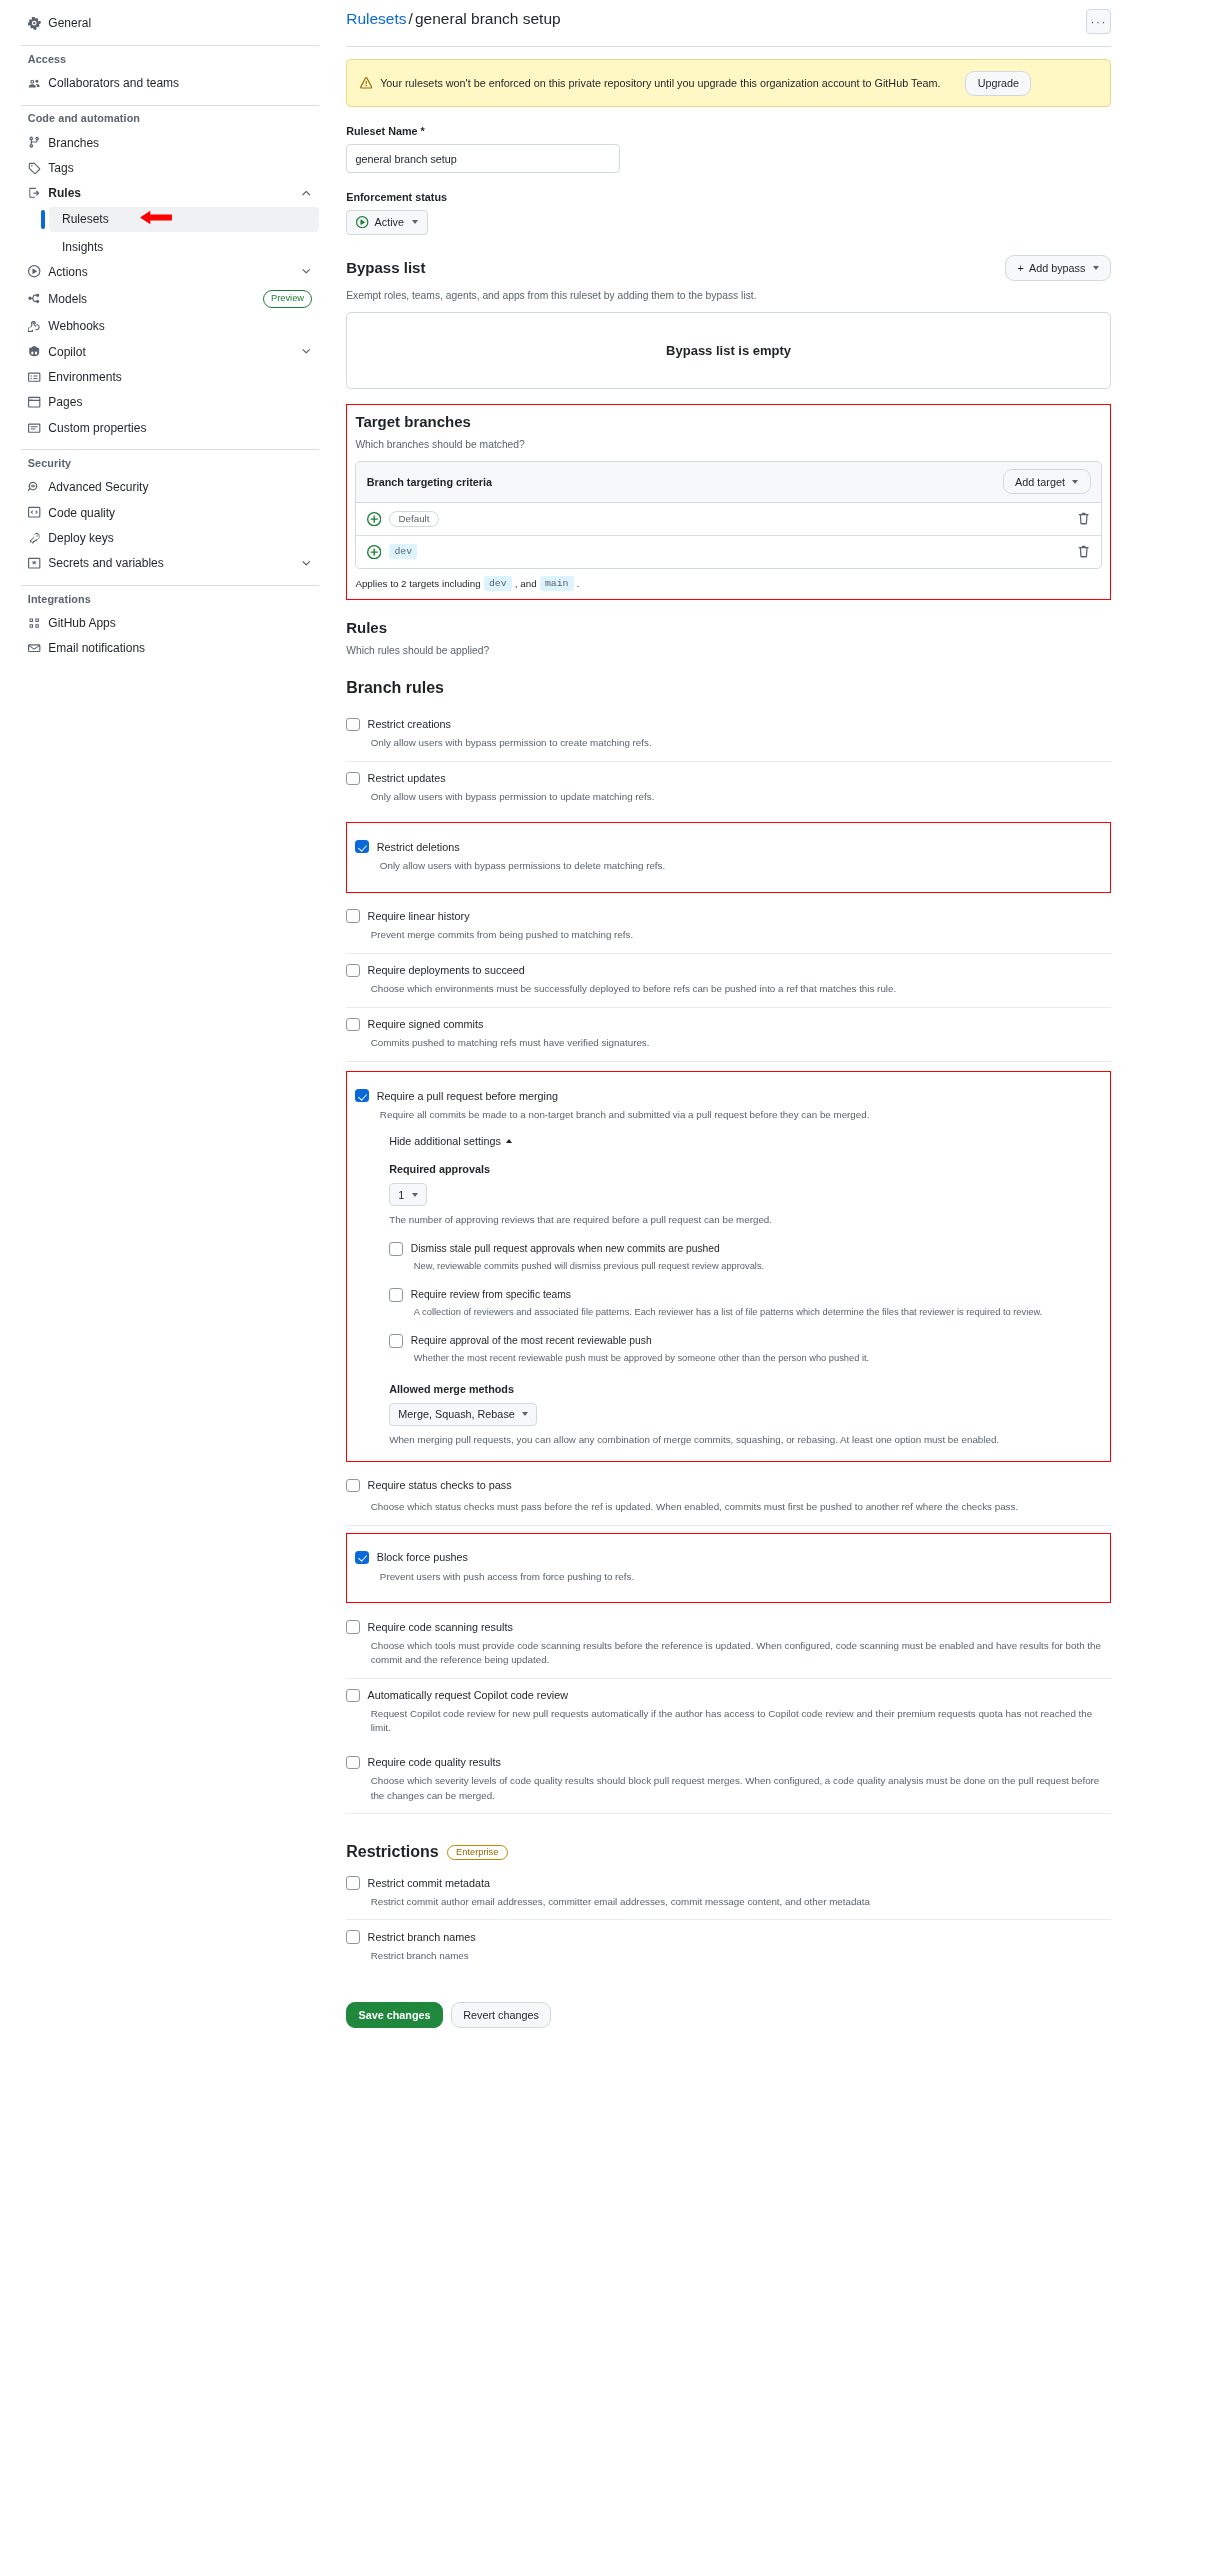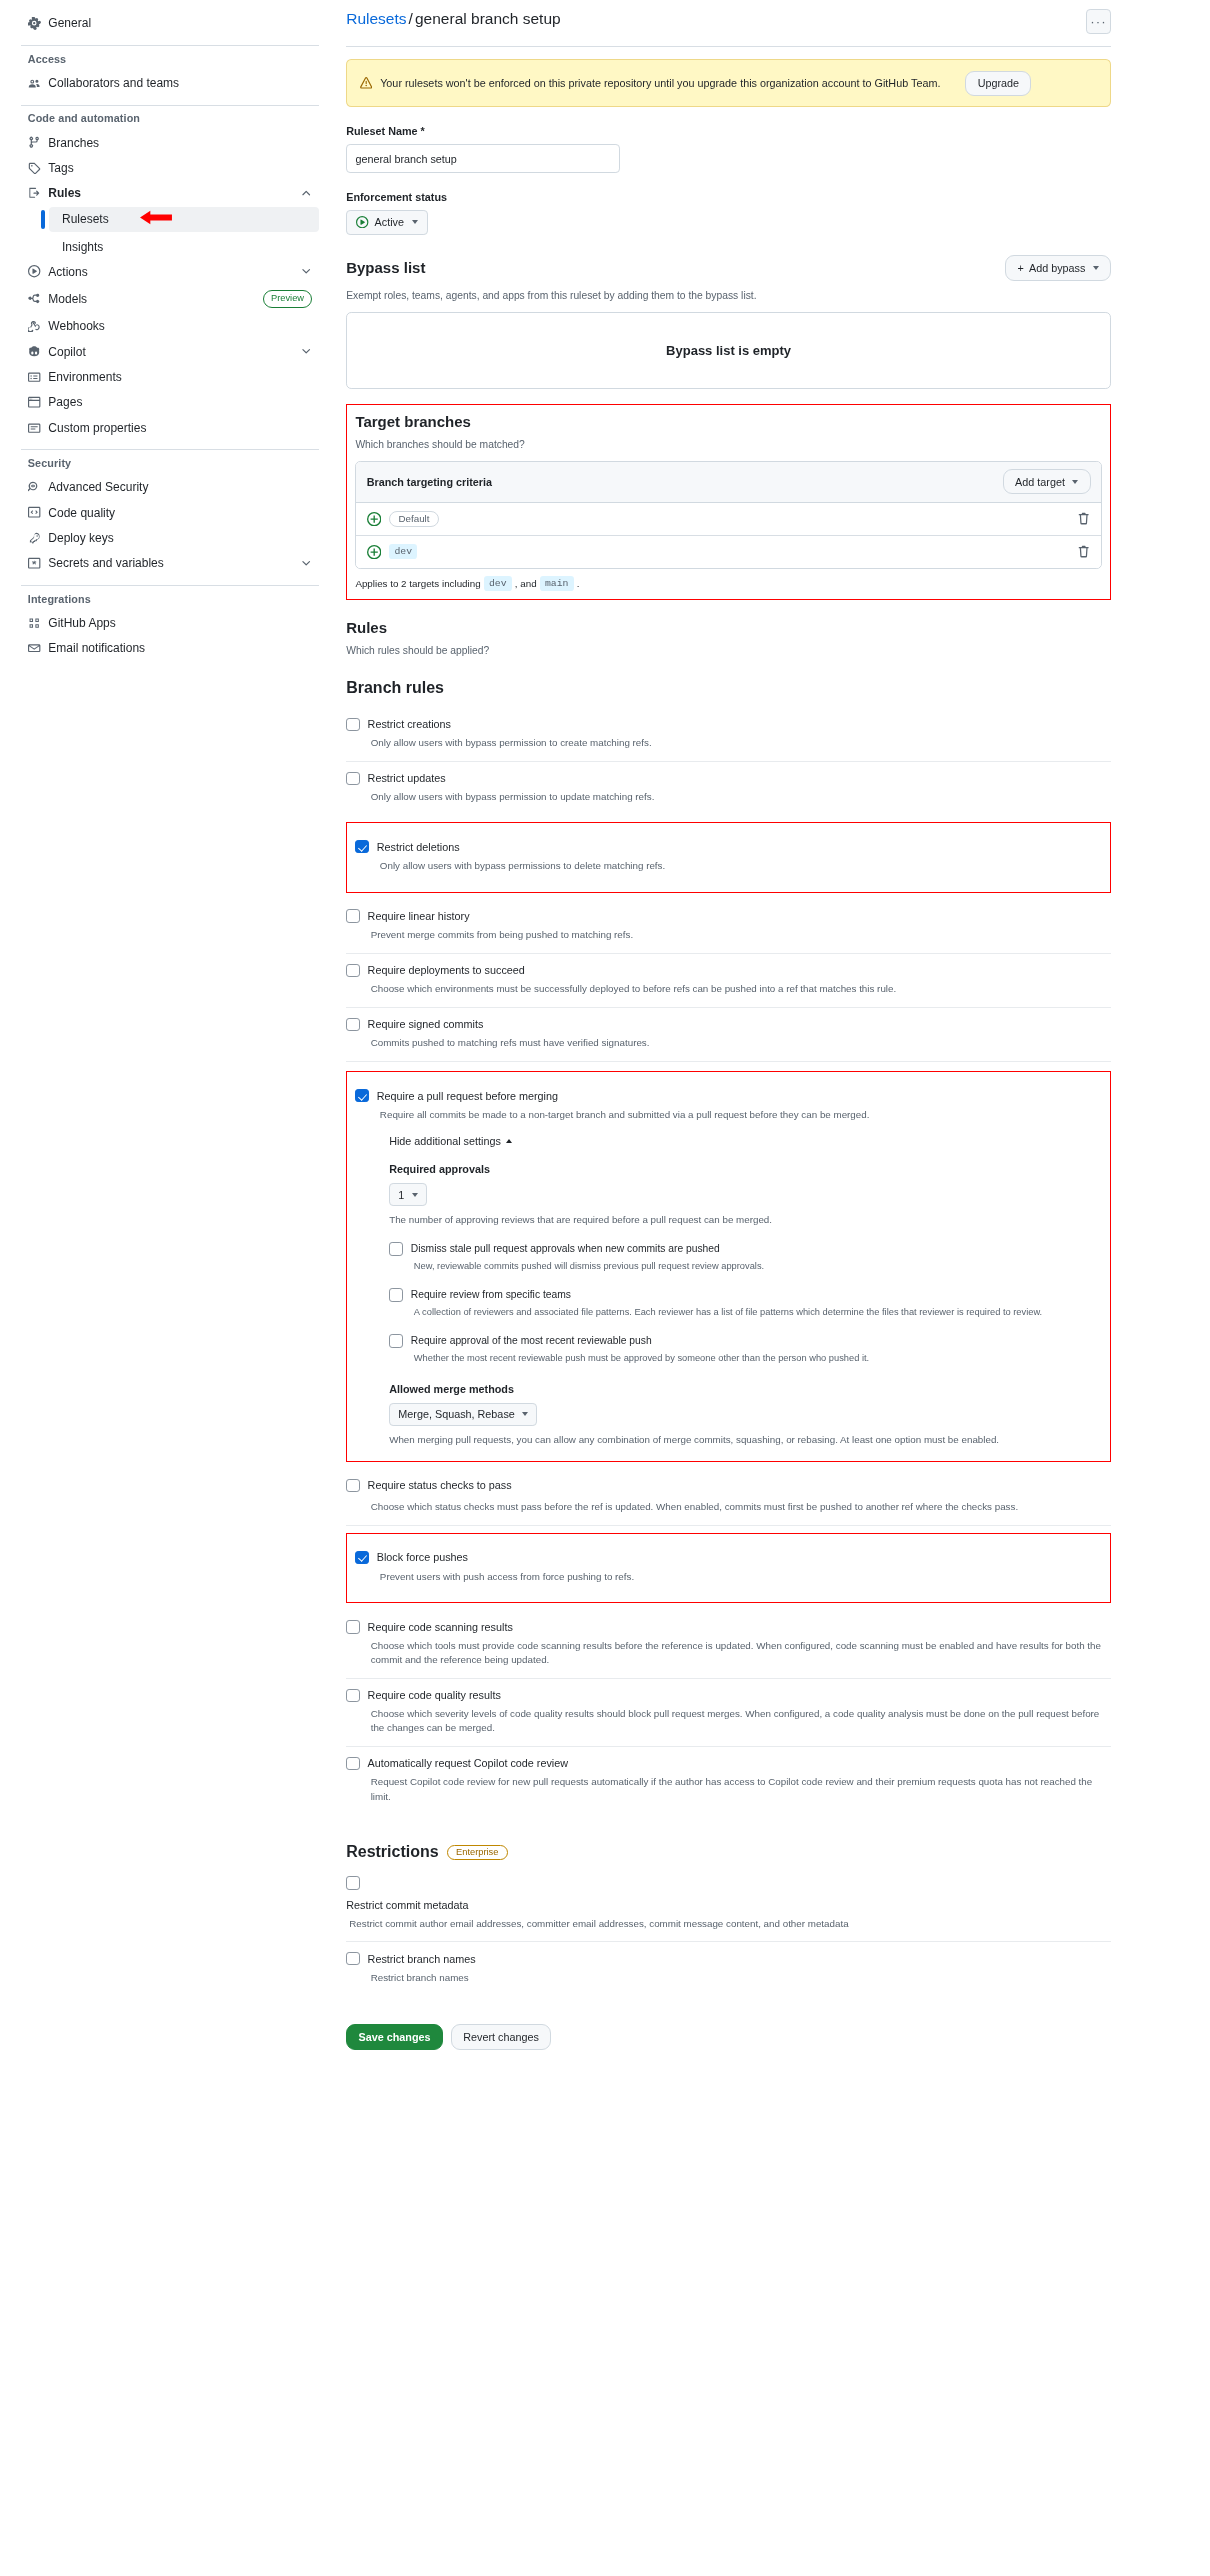--- a/index.html
+++ b/index.html
@@ -635,44 +635,44 @@
     
     <div class="rule" style="margin-top:7.2px;">
       <span class="cb"></span>
       <div class="body">
         <div class="rname">Require code scanning results</div>
         <div class="rdesc" style="max-width:757px;">Choose which tools must provide code scanning results before the reference is updated. When configured, code scanning must be enabled and have results for both the commit and the reference being updated.</div>
       </div>
     </div>
 
     
+    <div class="rule nobord">
+      <span class="cb"></span>
+      <div class="body">
+        <div class="rname">Automatically request Copilot code review</div>
+        <div class="rdesc" style="max-width:737px;">Request Copilot code review for new pull requests automatically if the author has access to Copilot code review and their premium requests quota has not reached the limit.</div>
+      </div>
+    </div>
+
+    
     <div class="rule">
       <span class="cb"></span>
       <div class="body">
         <div class="rname">Require code quality results</div>
         <div class="rdesc" style="max-width:757px;">Choose which severity levels of code quality results should block pull request merges. When configured, a code quality analysis must be done on the pull request before the changes can be merged.</div>
-      </div>
-    </div>
-
-    
-    <div class="rule nobord">
-      <span class="cb"></span>
-      <div class="body">
-        <div class="rname">Automatically request Copilot code review</div>
-        <div class="rdesc" style="max-width:737px;">Request Copilot code review for new pull requests automatically if the author has access to Copilot code review and their premium requests quota has not reached the limit.</div>
       </div>
     </div>
 
     
     <div class="restrict-head">
       <span class="restrict-title">Restrictions</span>
       <span class="ent-badge">Enterprise</span>
     </div>
 
-    <div class="rule" style="margin-top:5.2px;flex-direction:column;">
+    <div class="rule" style="margin-top:5.2px;">
       <span class="cb"></span>
       <div class="body">
         <div class="rname">Restrict commit metadata</div>
         <div class="rdesc">Restrict commit author email addresses, committer email addresses, commit message content, and other metadata</div>
       </div>
     </div>
 
     <div class="rule nobord">
       <span class="cb"></span>
       <div class="body">

